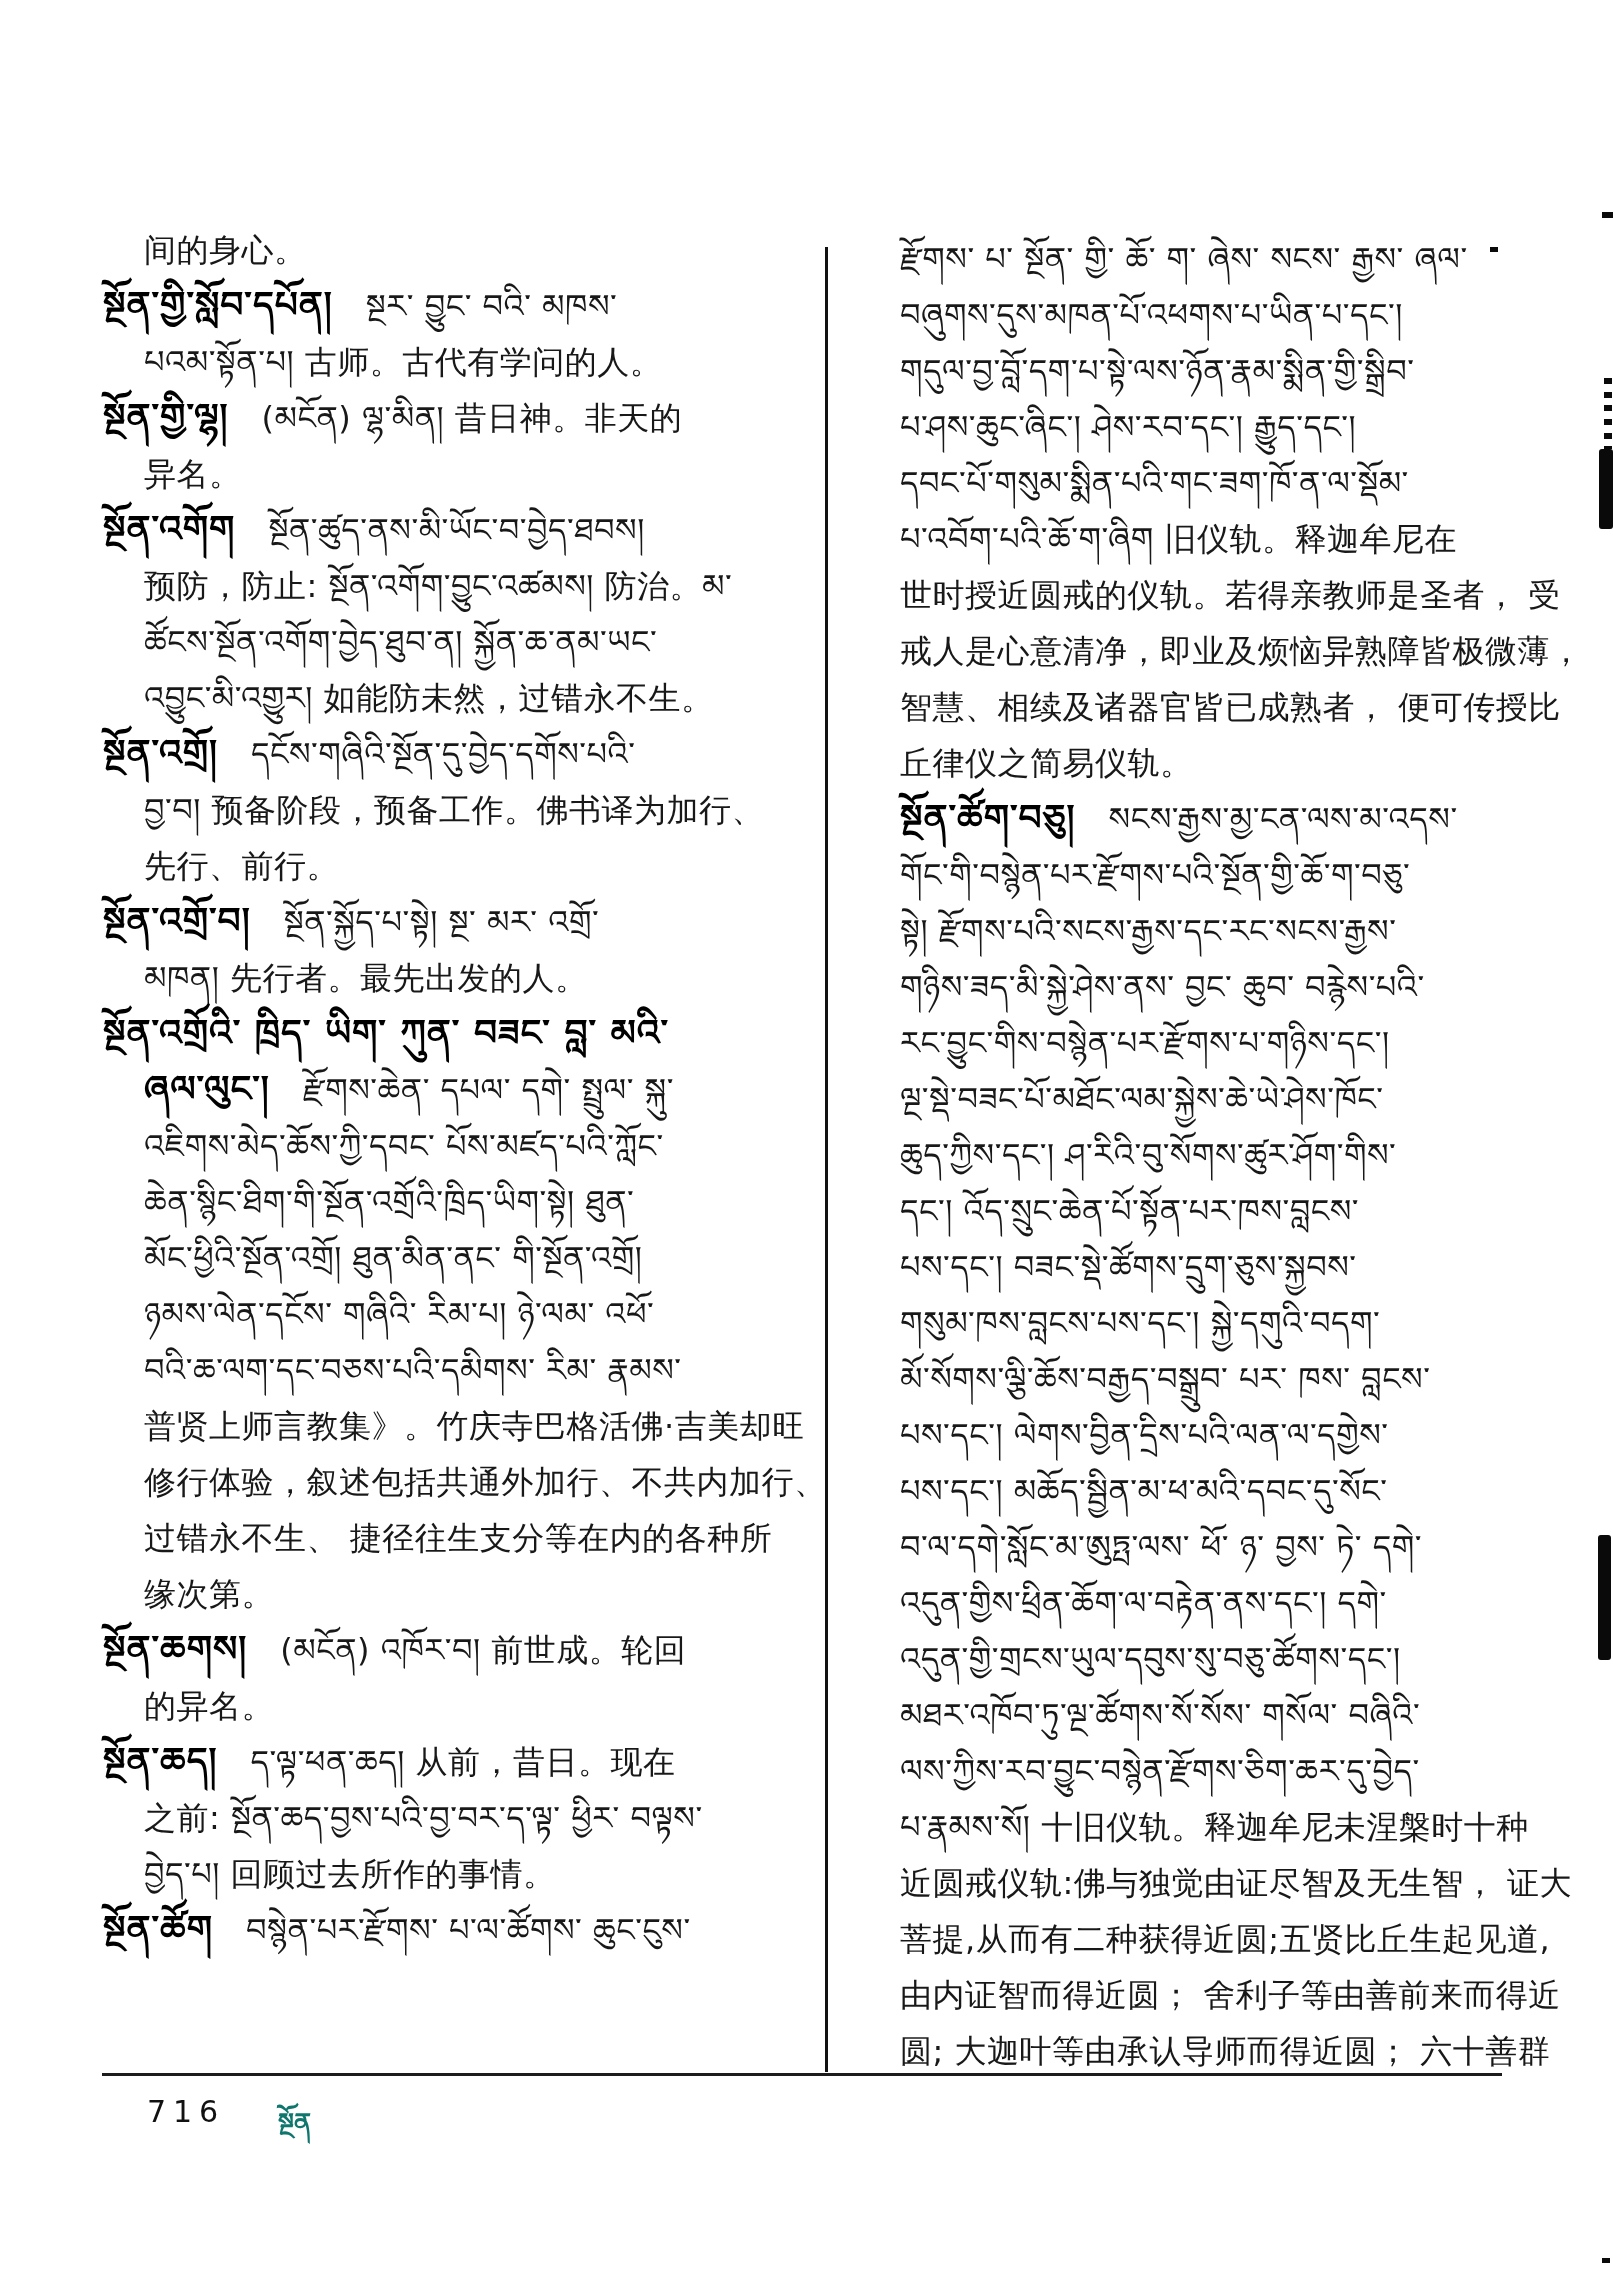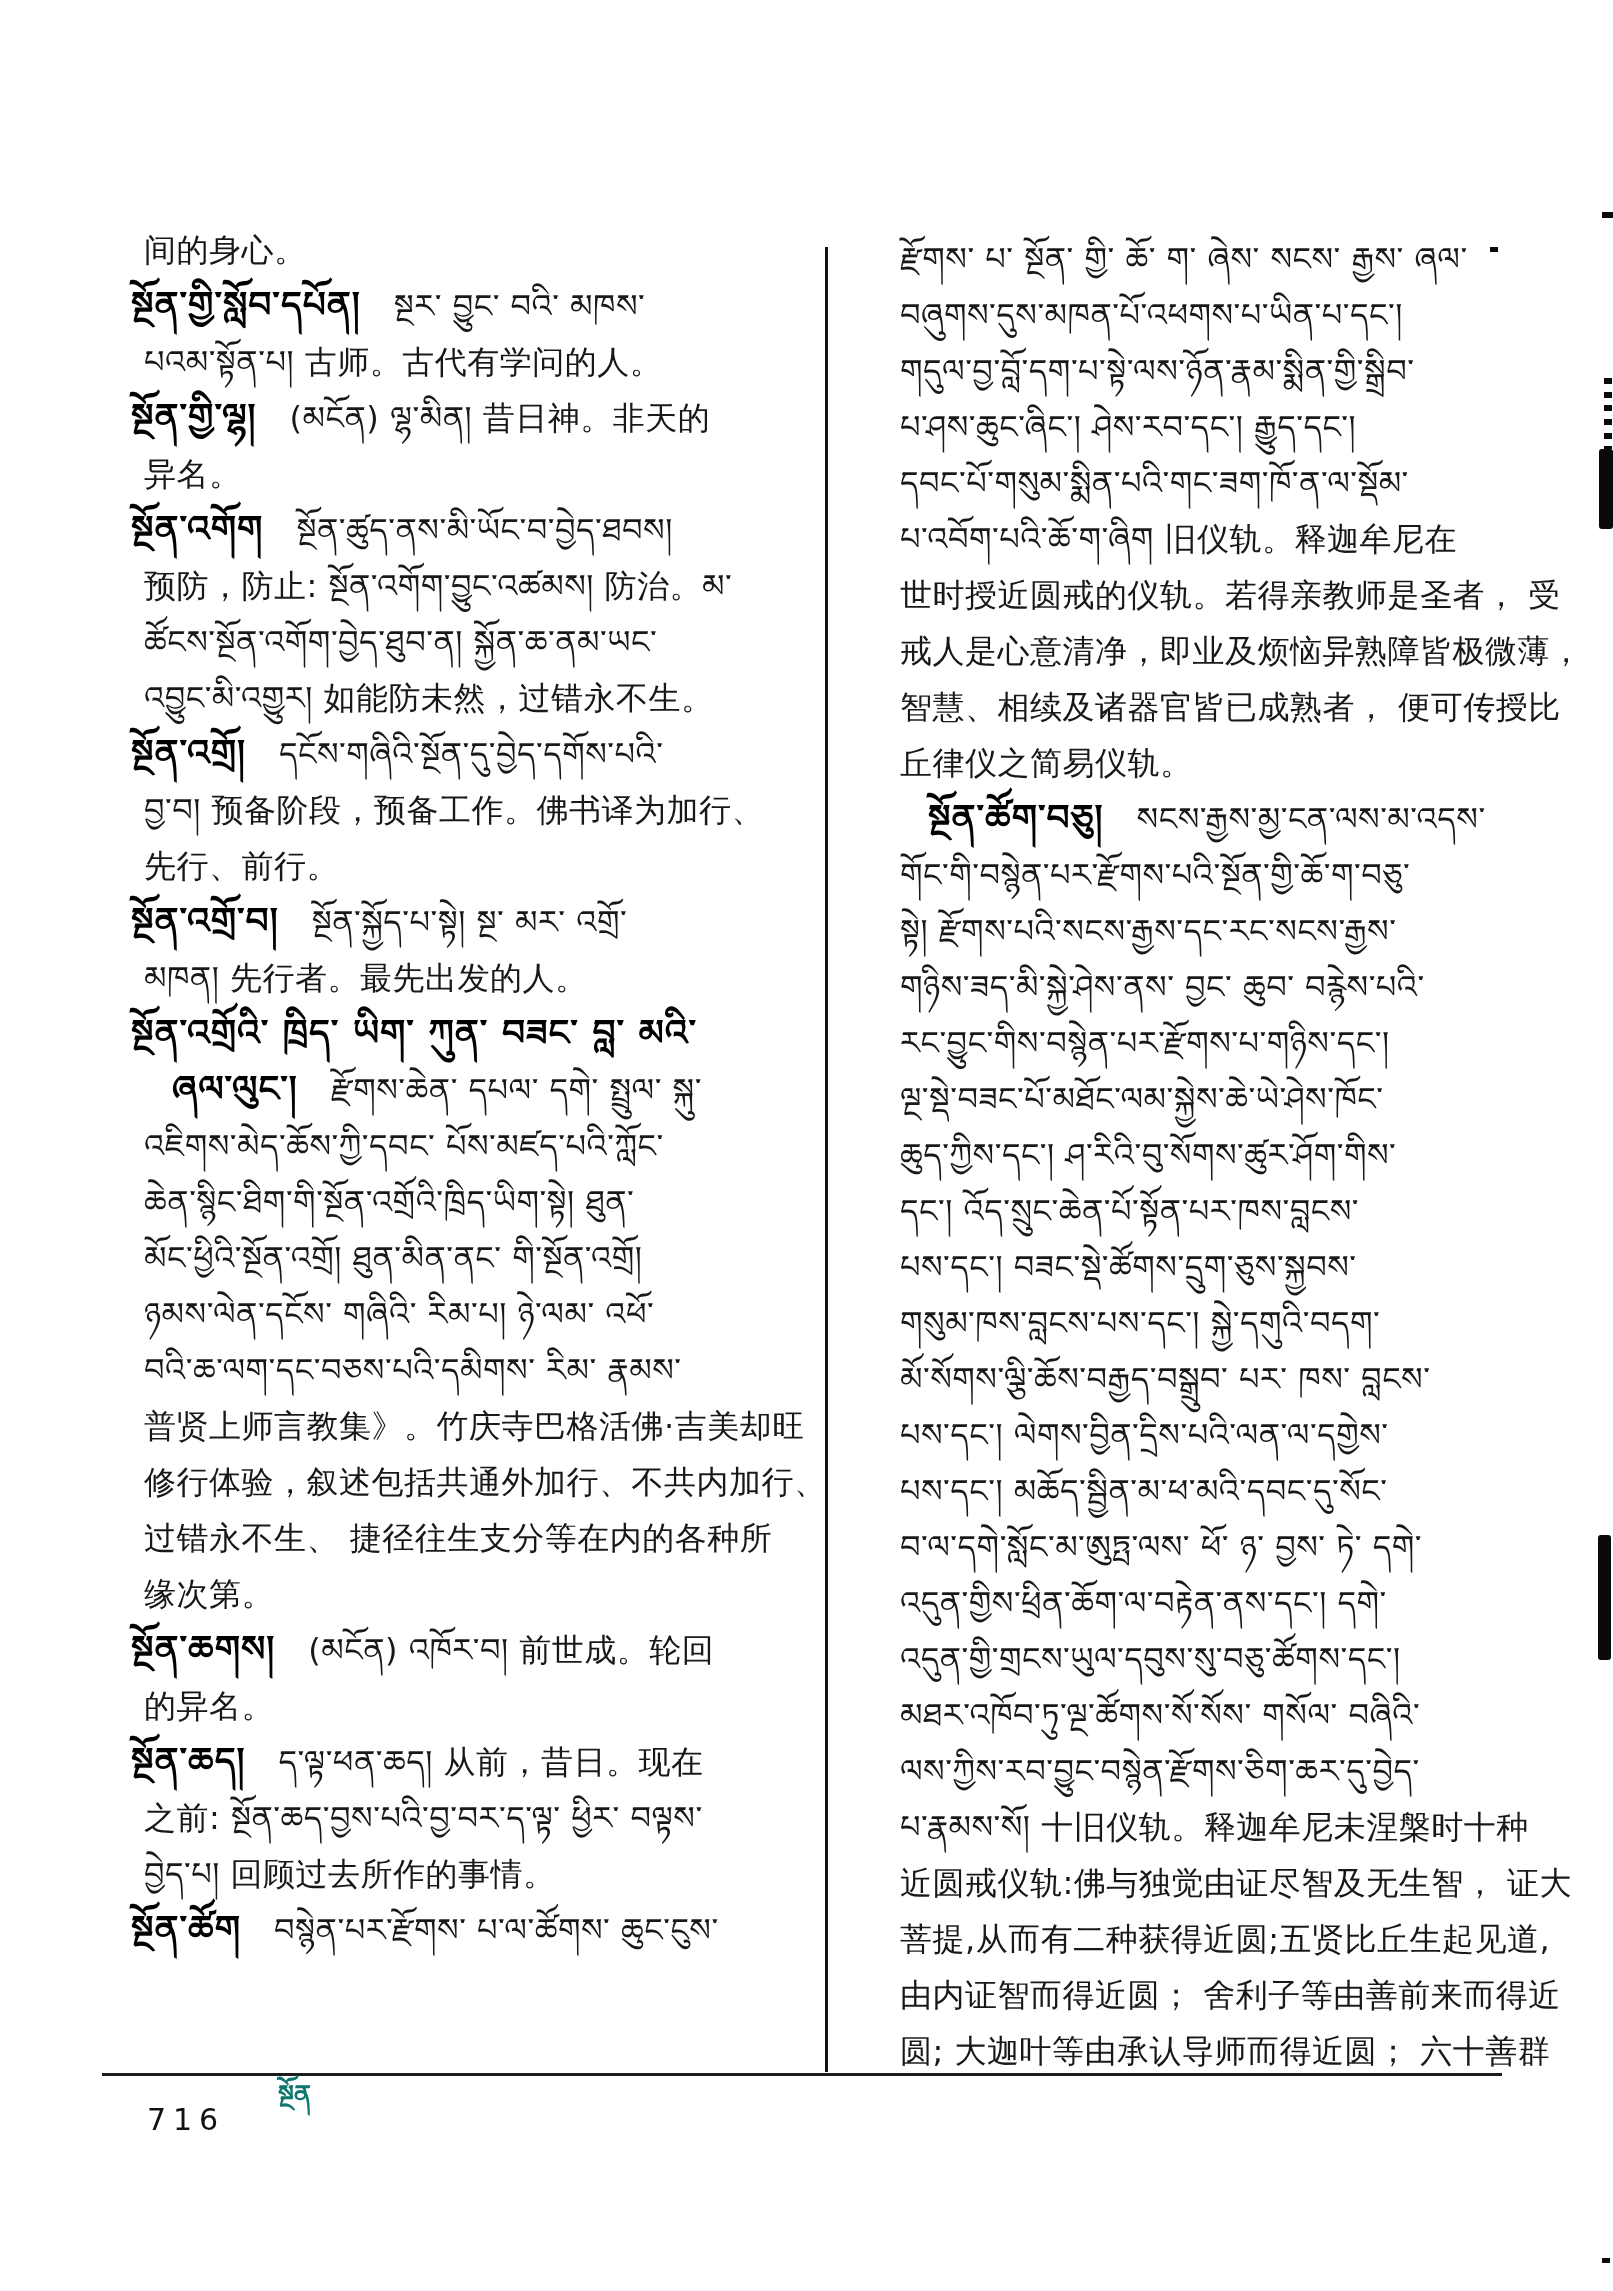--- a/index.html
+++ b/index.html
@@ -14,33 +14,33 @@
   .col-right{left:900px;top:230px;width:700px;}
   .line{
     height:56px;line-height:56px;white-space:nowrap;
     font-size:32px;letter-spacing:0.5px;overflow:visible;
   }
   .line.ind{padding-left:41px;}
   .hw{
     font-weight:bold;font-size:36px;color:#000;
     letter-spacing:1px;
   }
-  .hw:not(:empty){margin-right:33px;margin-left:28px;}
+  .hw:not(:empty){margin-right:33px;}
   .txt{font-size:32px;color:#181818;}
   .divider{
     position:absolute;left:825px;top:247px;width:2.9px;height:1825px;
     background:#111;
   }
   .footer-rule{
     position:absolute;left:102px;top:2073px;width:1400px;height:2.9px;
     background:#1c1c1c;
   }
   .footer{
     position:absolute;left:147px;top:2094px;height:43px;
-    display:flex;align-items:flex-end;gap:53px;
+    display:flex;align-items:flex-start;gap:53px;
   }
   .page-number{font-size:30px;letter-spacing:6.9px;color:#111;}
   .guide-word{font-size:25.5px;font-weight:bold;color:#0f766e;}
   .artifact{position:absolute;background:#0a0a0a;}
   .a-dash-top{left:1602px;top:212px;width:11.8px;height:5.9px;}
   .a-dash-left{left:1490px;top:247px;width:7.8px;height:4.9px;}
   .a-dots{left:1604px;top:378px;width:7.8px;height:71px;background:transparent;
     background-image:repeating-linear-gradient(#0a0a0a 0 5.9px, transparent 5.9px 13.7px);}
   .a-smudge-1{left:1599px;top:449px;width:13.7px;height:80px;border-radius:2.9px;}
   .a-smudge-2{left:1598px;top:1535px;width:12.7px;height:125px;border-radius:2.9px;}

